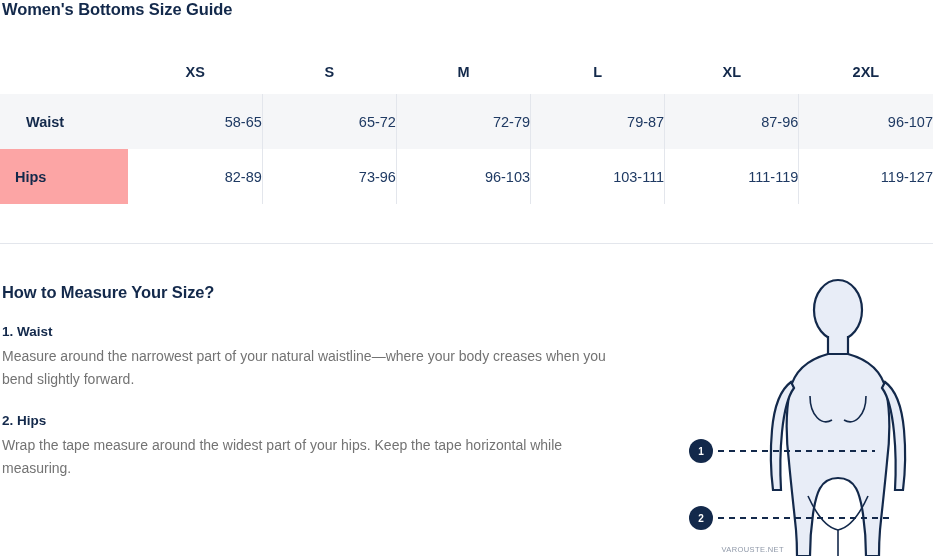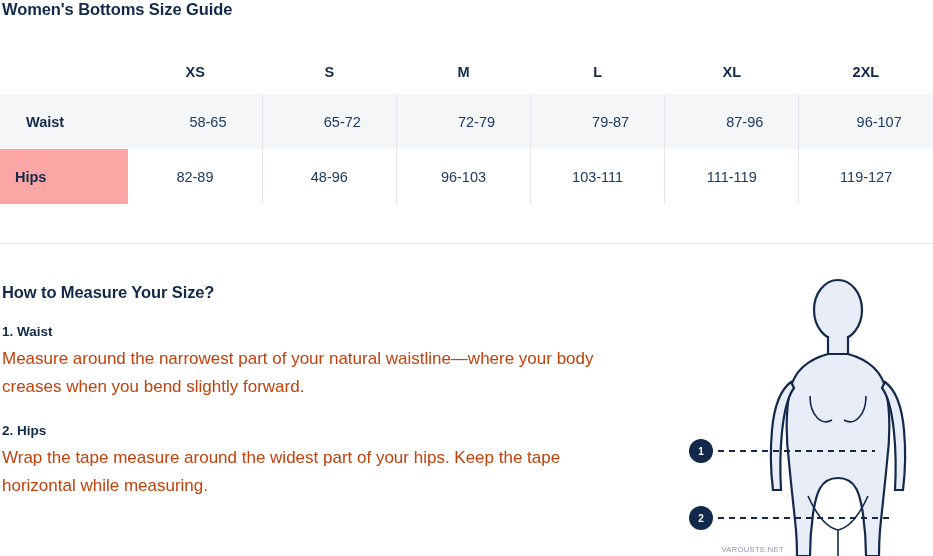--- a/index.html
+++ b/index.html
@@ -61,21 +61,21 @@
     text-align: center;
     vertical-align: middle;
   }
   .size-table thead th.rowlabel-head {
     text-align: left;
   }
   .size-table tbody td {
     height: 55px;
     font-size: 14.5px;
     color: #1f3a63;
-    text-align: center;
+    text-align: right;
     vertical-align: middle;
     border-right: 1px solid #e3e6ec;
   }
   .size-table tbody td:last-child {
     border-right: none;
   }
   .size-table tbody tr.shaded td {
     background: #f5f6f8;
     padding-left: 26px;
   }
@@ -112,23 +112,23 @@
     margin: 0 0 22px 0;
     letter-spacing: -0.1px;
   }
   .step-head {
     font-size: 13.5px;
     font-weight: bold;
     color: #13294b;
     margin: 0 0 6px 0;
   }
   .step-body {
-    font-size: 17px;
+    font-size: 14px;
     line-height: 1.65;
-    color: #c2410c;
+    color: #737373;
     margin: 0 0 22px 0;
     max-width: 625px;
   }
   .step-body:last-child { margin-bottom: 0; }
 
   
   .figure {
     position: absolute;
     left: 660px;
     top: 278px;
@@ -189,21 +189,21 @@
         <td>58-65</td>
         <td>65-72</td>
         <td>72-79</td>
         <td>79-87</td>
         <td>87-96</td>
         <td>96-107</td>
       </tr>
       <tr>
         <td class="rowlabel">Hips</td>
         <td>82-89</td>
-        <td>48-96</td>
+        <td>73-96</td>
         <td>96-103</td>
         <td>103-111</td>
         <td>111-119</td>
         <td>119-127</td>
       </tr>
     </tbody>
   </table>
 
   <div class="divider"></div>
 

